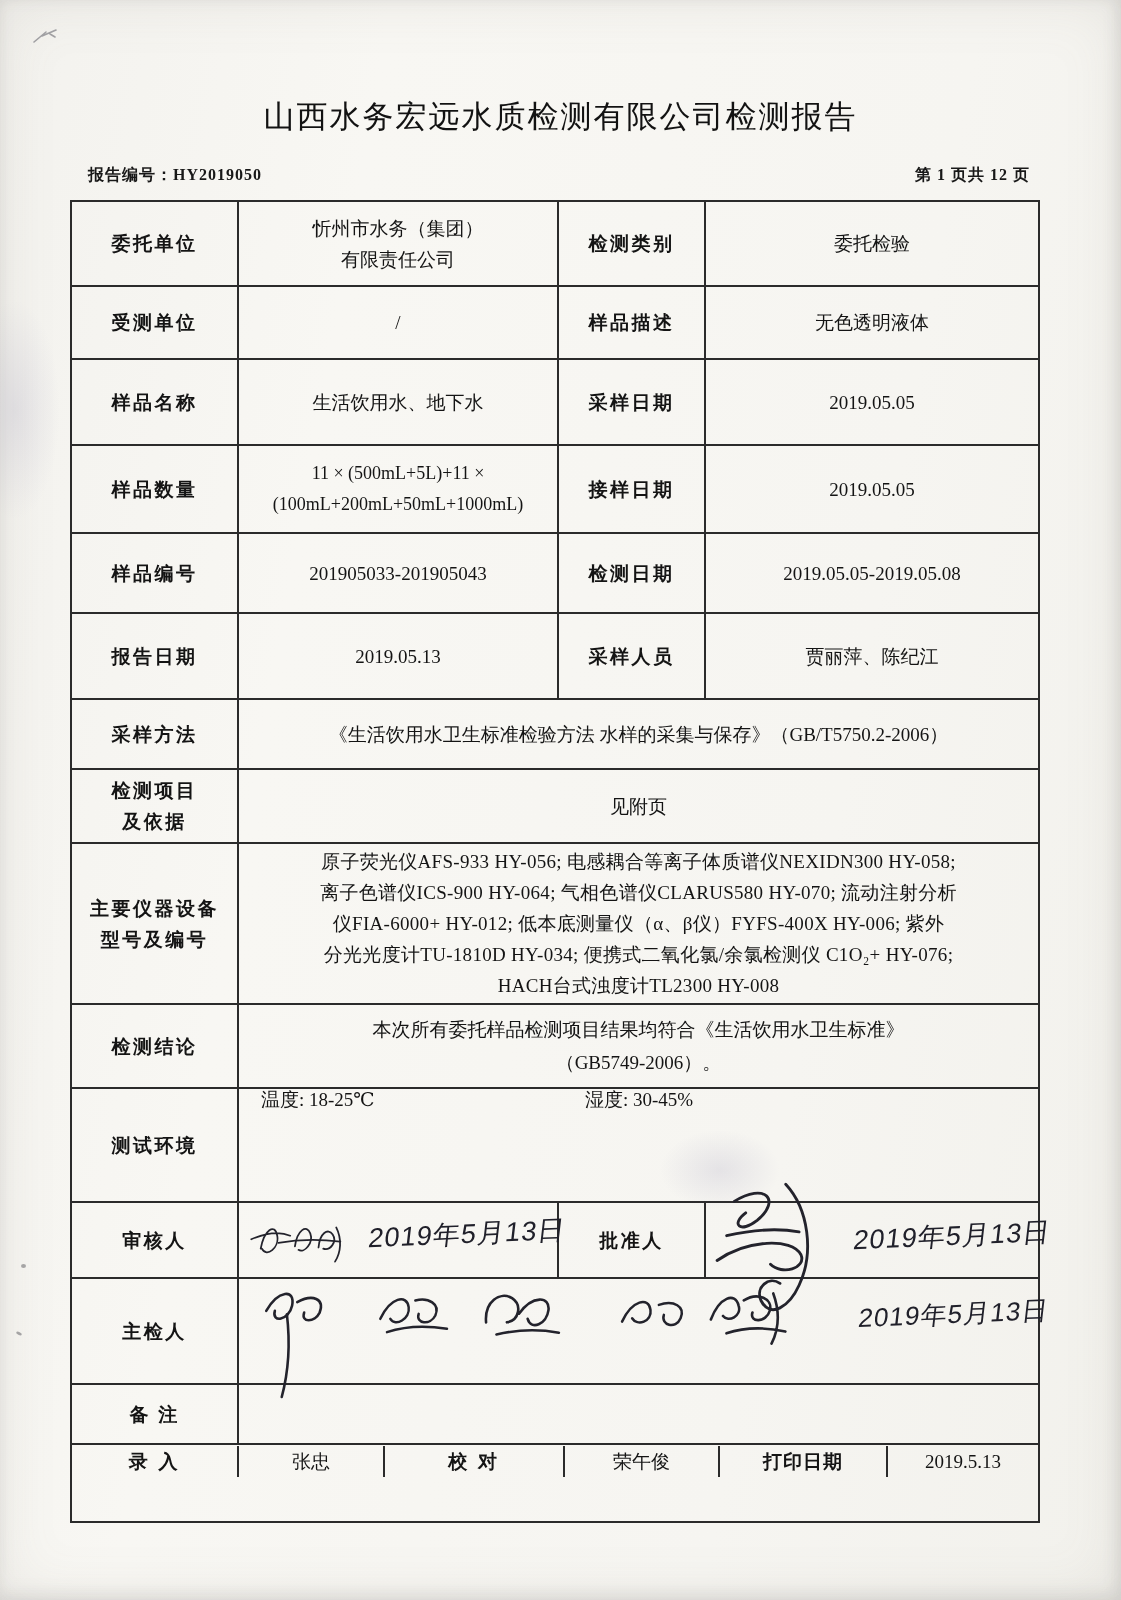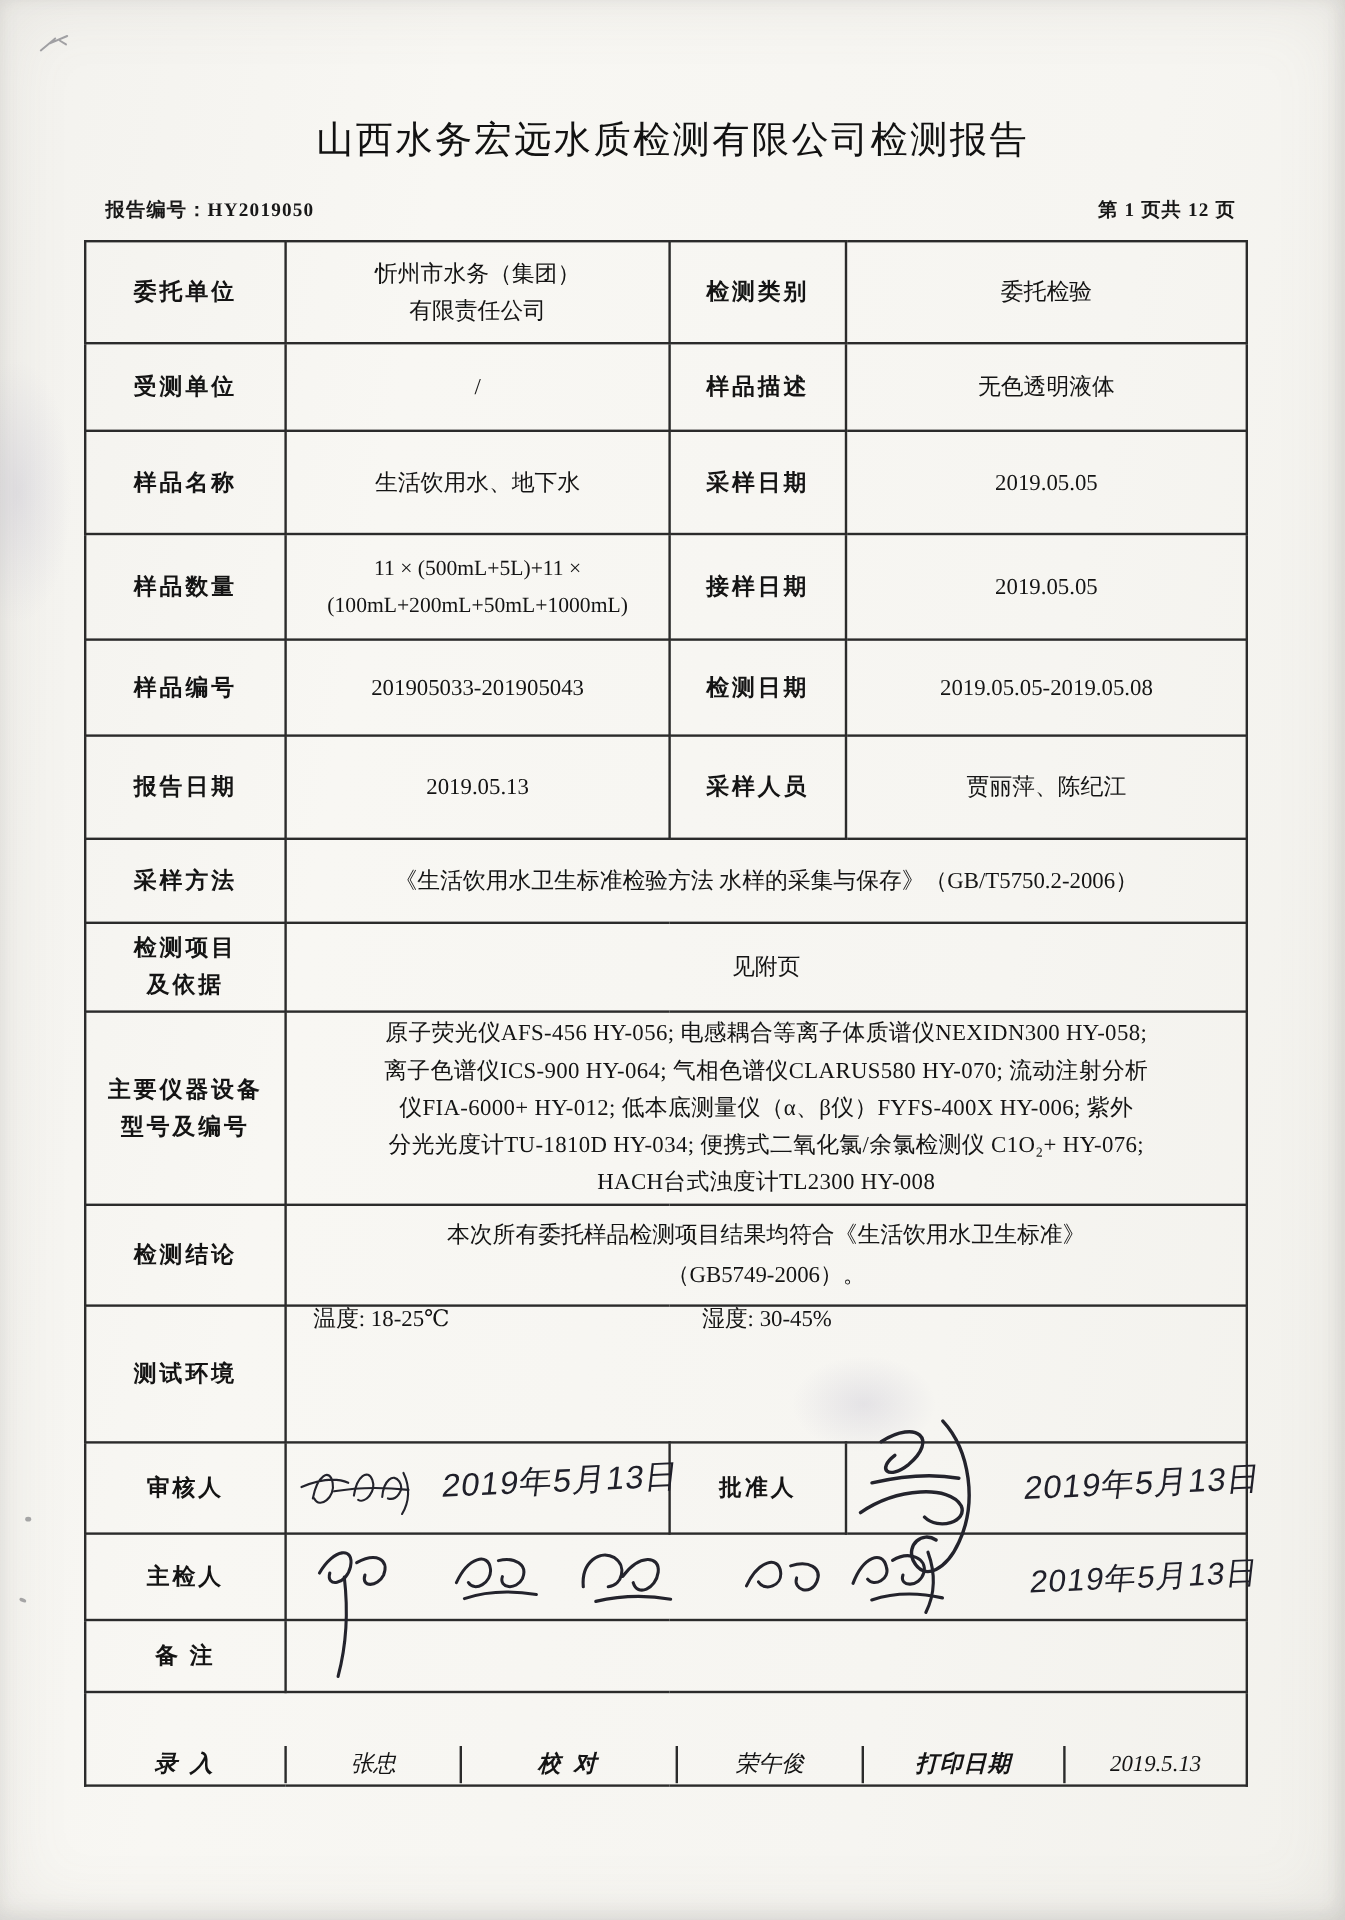--- a/index.html
+++ b/index.html
@@ -38,21 +38,21 @@
   .env-hum{position:absolute;left:340px;bottom:30px;white-space:nowrap;}
   .envlab{padding-bottom:24px;}
   .sig{position:absolute;z-index:3;pointer-events:none;}
   .sig path{fill:none;stroke:#23232c;stroke-width:3;stroke-linecap:round;stroke-linejoin:round;}
   .hand{
     position:absolute;z-index:3;font-family:"Liberation Sans","DejaVu Sans",sans-serif;
     font-size:28px;color:#20202a;letter-spacing:1px;white-space:nowrap;
     transform:skewX(-9deg) rotate(-2.5deg);
   }
   .footer-cell{padding:0 !important;}
-  .fgrid{display:flex;width:100%;height:74px;align-items:flex-end;font-style:italic;}
+  .fgrid{display:flex;width:100%;height:74px;align-items:flex-start;}
   .fgrid>div{display:flex;align-items:center;justify-content:center;border-left:2px solid #2b2b2b;}
   .fgrid>div:first-child{border-left:none;}
   .fc1{width:165px;letter-spacing:3px;font-weight:600;}
   .fc2{width:144px;}
   .fc3{width:178px;letter-spacing:3px;font-weight:600;}
   .fc4{width:153px;}
   .fc5{width:166px;letter-spacing:1px;font-weight:600;}
   .fc6{flex:1;}
   .artifact{position:absolute;z-index:1;pointer-events:none;}
   .speck{background:rgba(70,70,78,.45);border-radius:50%;}
@@ -138,21 +138,21 @@
 
     <tr style="height:74px">
       <td class="lab">检测项目
 及依据</td>
       <td colspan="3">见附页</td>
     </tr>
 
     <tr style="height:146px">
       <td class="lab">主要仪器设备
 型号及编号</td>
-      <td colspan="3" class="left instr pre">原子荧光仪AFS-456  HY-056; 电感耦合等离子体质谱仪NEXIDN300  HY-058;
+      <td colspan="3" class="left instr pre">原子荧光仪AFS-933  HY-056; 电感耦合等离子体质谱仪NEXIDN300  HY-058;
 离子色谱仪ICS-900  HY-064; 气相色谱仪CLARUS580  HY-070; 流动注射分析
 仪FIA-6000+  HY-012; 低本底测量仪（α、β仪）FYFS-400X  HY-006; 紫外
 分光光度计TU-1810D  HY-034; 便携式二氧化氯/余氯检测仪 C1O₂+  HY-076;
 HACH台式浊度计TL2300  HY-008</td>
     </tr>
 
     <tr style="height:84px">
       <td class="lab">检测结论</td>
       <td colspan="3" class="left pre" style="line-height:33px">本次所有委托样品检测项目结果均符合《生活饮用水卫生标准》
 （GB5749-2006）。</td>
@@ -184,21 +184,21 @@
         <svg class="sig" style="left:-8px;top:-34px" width="124" height="162" viewBox="0 0 130 170">
           <path d="M38 34 C70 14 88 32 62 54 C44 68 34 58 50 46"></path>
           <path d="M20 96 C52 74 98 72 108 90 C114 104 88 112 76 100"></path>
           <path d="M92 16 C116 42 122 88 106 122 C96 144 76 158 66 138 C60 124 74 112 86 120"></path>
           <path d="M30 70 C56 64 84 62 106 66"></path>
         </svg>
         <span class="hand" style="left:148px;top:18px;font-size:27px">2019年5月13日</span>
       </td>
     </tr>
 
-    <tr style="height:72px">
+    <tr style="height:106px">
       <td class="lab">主检人</td>
       <td colspan="3" class="relcell">
         <svg class="sig" style="left:10px;top:-6px" width="112" height="136" viewBox="0 0 130 150">
           <path d="M20 40 C34 16 54 14 50 34 C46 52 26 54 30 40 M56 30 C74 20 88 26 82 42 C76 54 60 54 64 42"></path>
           <path d="M44 44 C48 78 46 110 38 140"></path>
         </svg>
         <svg class="sig" style="left:128px;top:-4px" width="100" height="86" viewBox="0 0 120 90">
           <path d="M16 46 C28 20 48 16 50 32 C52 46 34 56 28 46 M58 24 C74 20 88 28 82 42 C76 54 58 52 62 40"></path>
           <path d="M24 62 C48 54 72 54 96 58"></path>
         </svg>

